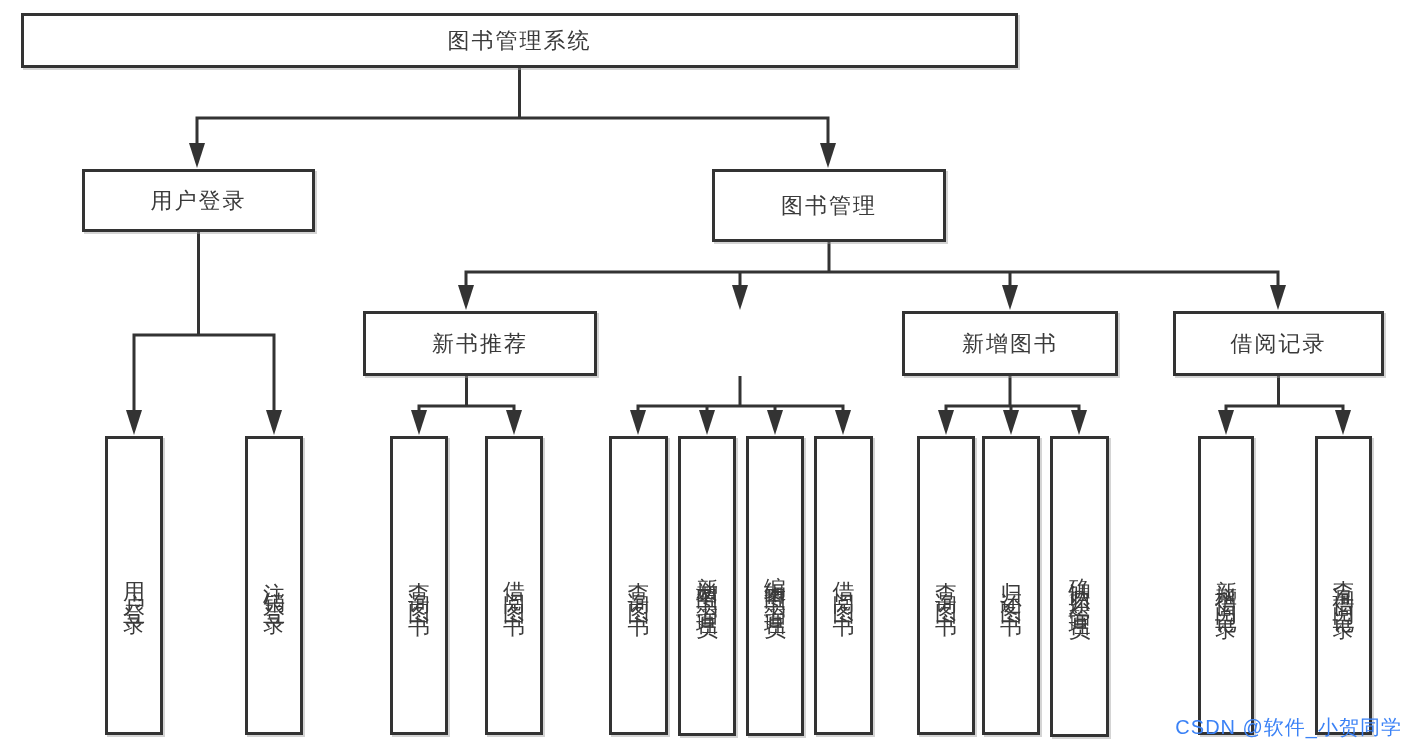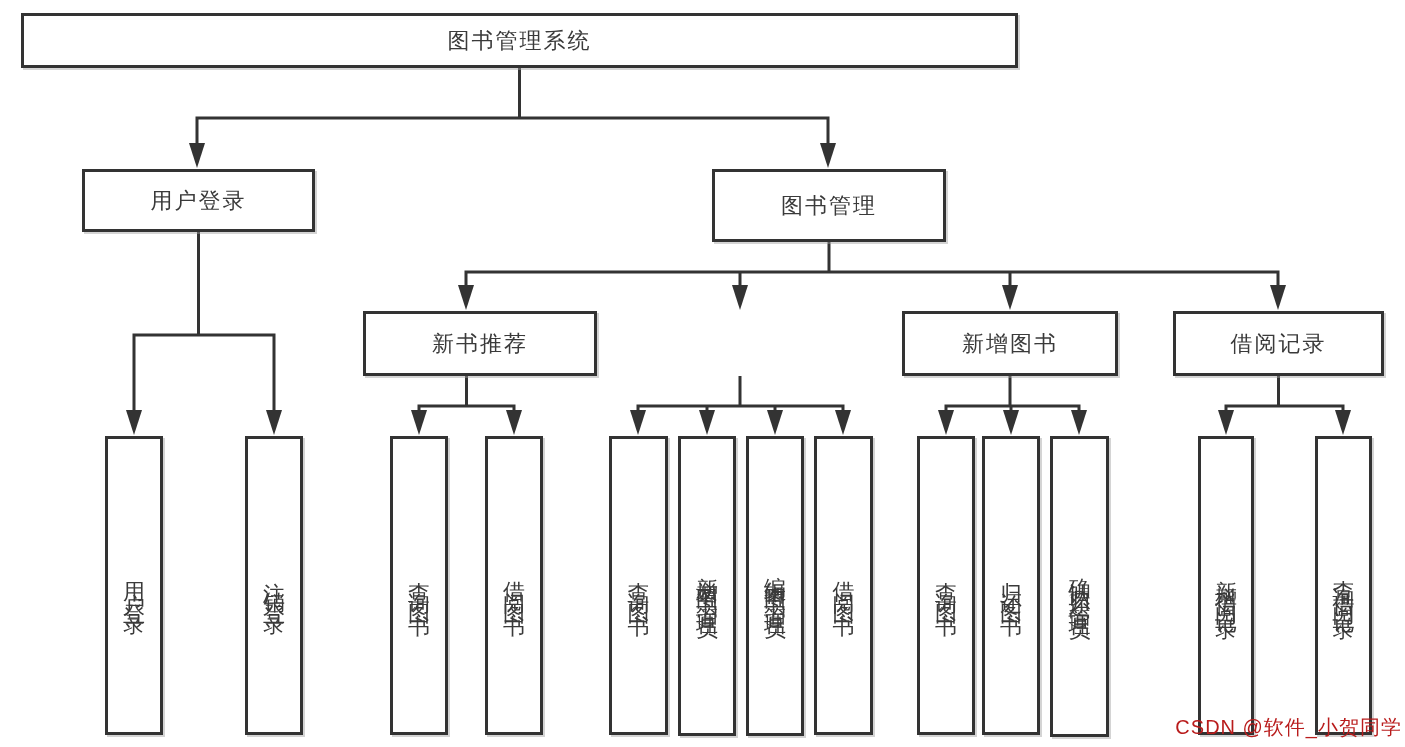--- a/index.html
+++ b/index.html
@@ -38,21 +38,21 @@
     text-orientation:mixed;
     white-space:nowrap;
   }
   .ls4{letter-spacing:11px;}
   .ls6{letter-spacing:8px;}
   .ls9{letter-spacing:6px;}
   .watermark{
     position:absolute;
     right:3px;bottom:6px;
     font-size:20px;
-    color:#b91c1c;
+    color:#3b82f6;
     letter-spacing:1px;
     z-index:2;
     white-space:nowrap;
   }
 </style>
 </head>
 <body>
 
 <div class="stage">
 

